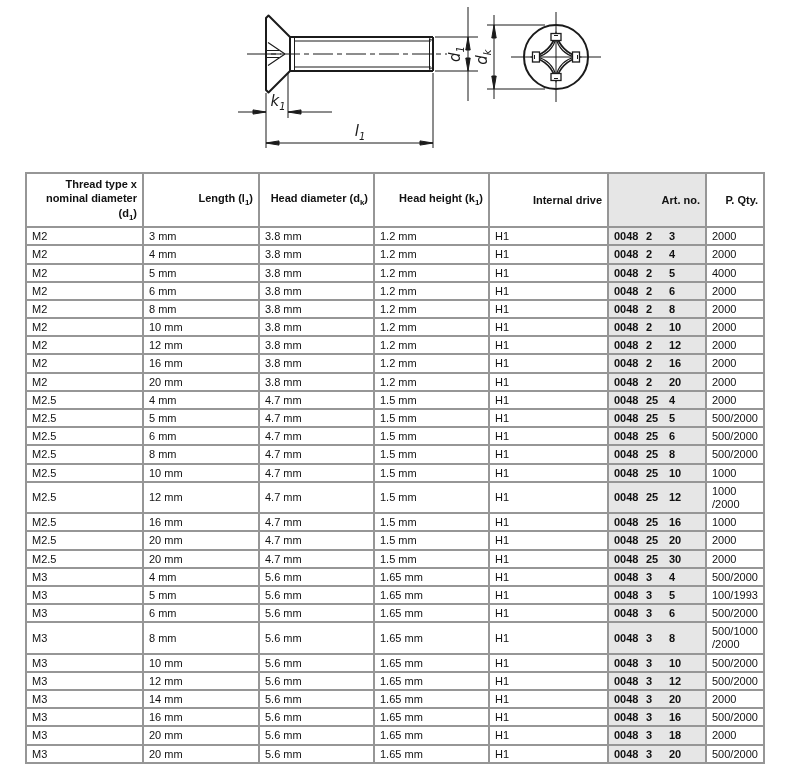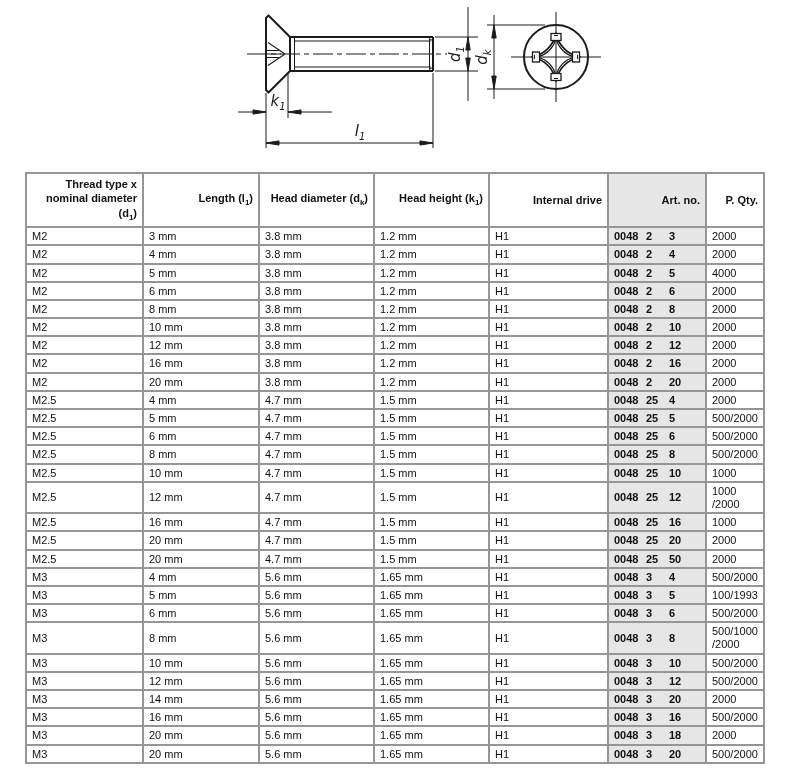--- a/index.html
+++ b/index.html
@@ -295,21 +295,21 @@
           <td class="col-drive">H1</td>
           <td class="col-art"><span class="art-part art-part-0">0048</span><span class="art-part art-part-1">25</span><span class="art-part art-part-2">20</span></td>
           <td class="col-qty">2000</td>
         </tr>
         <tr>
           <td class="col-thread">M2.5</td>
           <td class="col-length">20 mm</td>
           <td class="col-head_d">4.7 mm</td>
           <td class="col-head_h">1.5 mm</td>
           <td class="col-drive">H1</td>
-          <td class="col-art"><span class="art-part art-part-0">0048</span><span class="art-part art-part-1">25</span><span class="art-part art-part-2">50</span></td>
+          <td class="col-art"><span class="art-part art-part-0">0048</span><span class="art-part art-part-1">25</span><span class="art-part art-part-2">30</span></td>
           <td class="col-qty">2000</td>
         </tr>
         <tr>
           <td class="col-thread">M3</td>
           <td class="col-length">4 mm</td>
           <td class="col-head_d">5.6 mm</td>
           <td class="col-head_h">1.65 mm</td>
           <td class="col-drive">H1</td>
           <td class="col-art"><span class="art-part art-part-0">0048</span><span class="art-part art-part-1">3</span><span class="art-part art-part-2">4</span></td>
           <td class="col-qty">500/2000</td>

